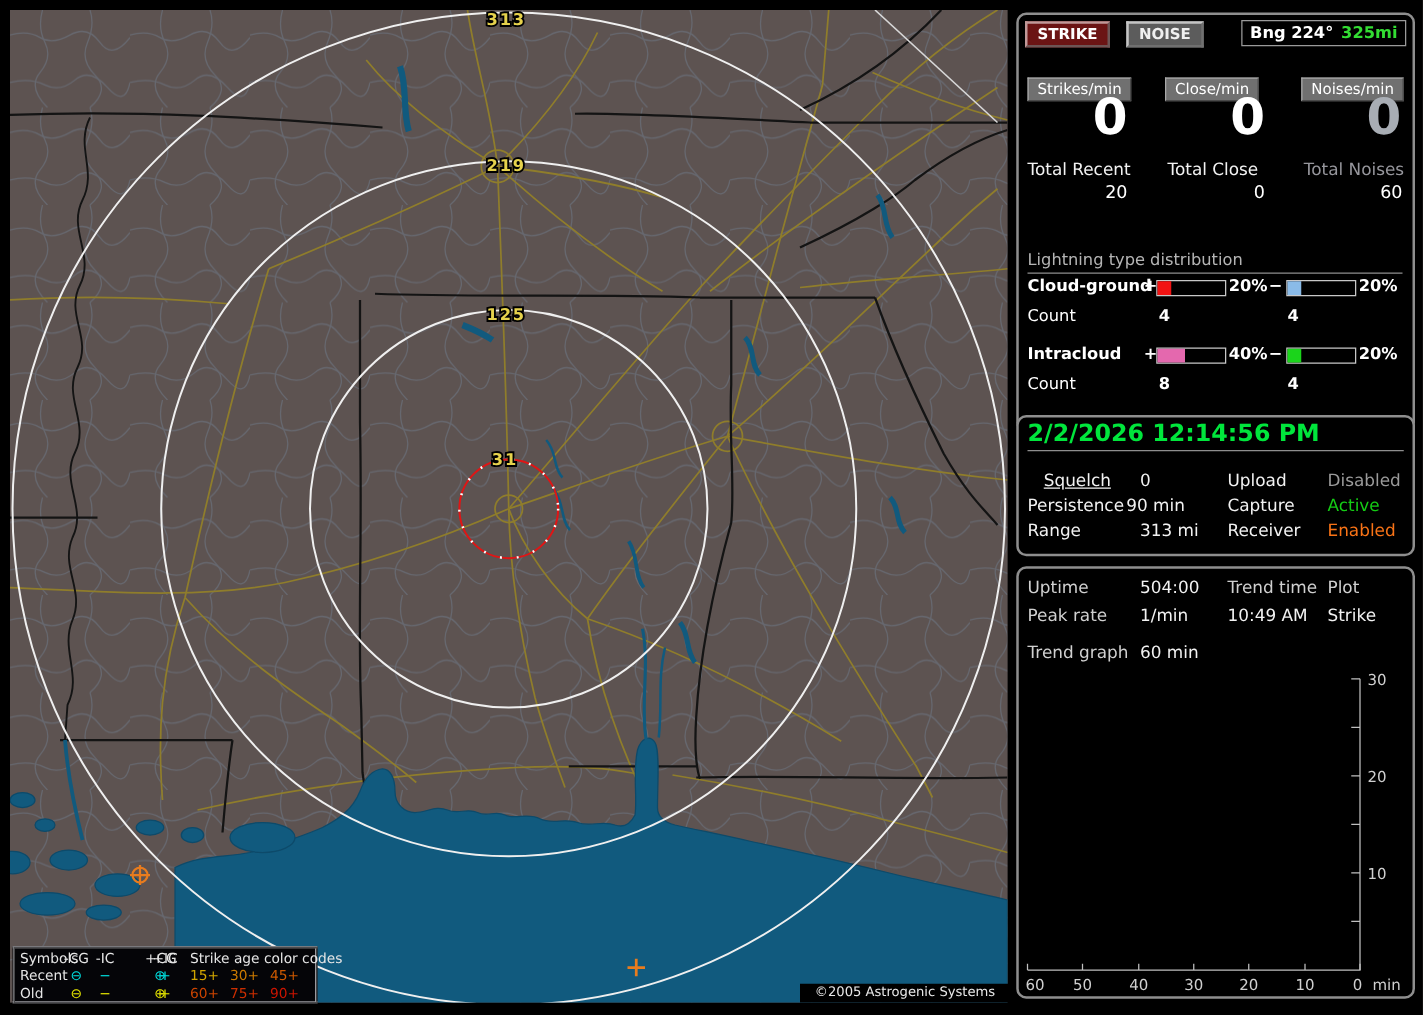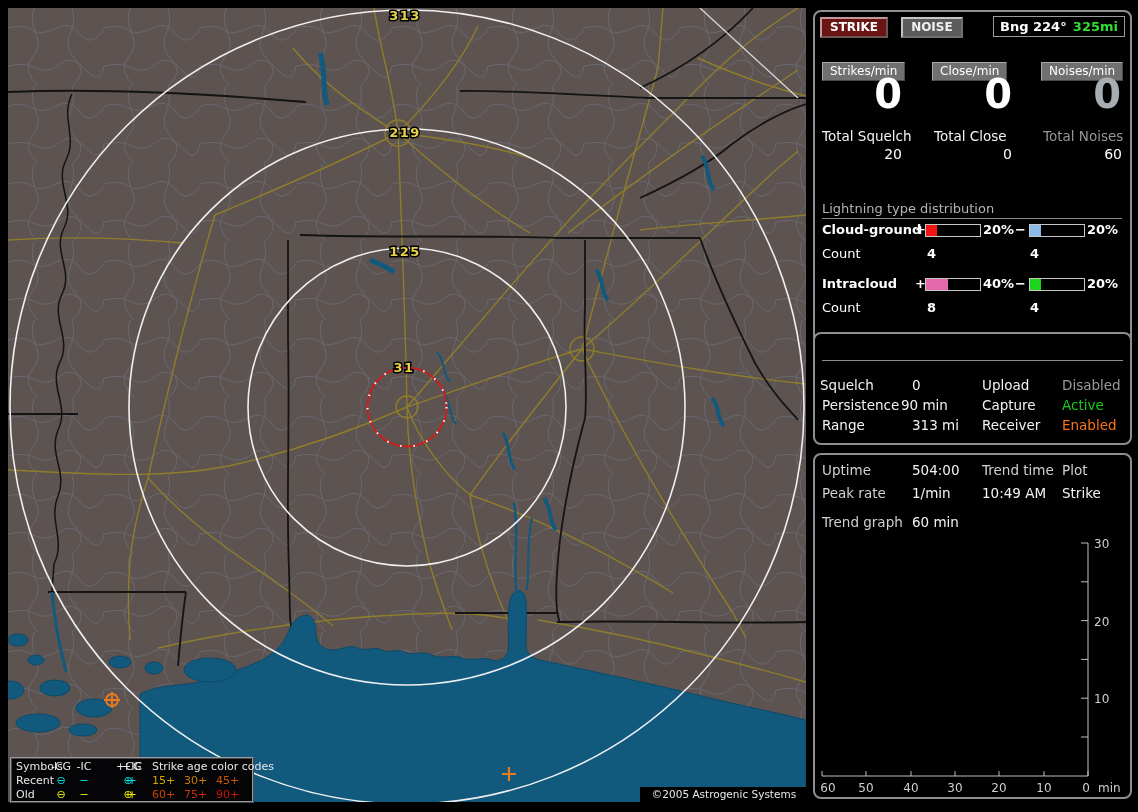--- a/index.html
+++ b/index.html
@@ -219,21 +219,21 @@
     </div>
 
     <span class="abs badge" style="left:7px;top:50px;">Strikes/min</span>
     <span class="abs badge" style="left:117px;top:50px;">Close/min</span>
     <span class="abs badge" style="left:226px;top:50px;">Noises/min</span>
 
     <div class="abs bigzero" style="left: 7px; top: 62px; color: rgb(255, 255, 255);">0</div>
     <div class="abs bigzero" style="left: 117px; top: 62px; color: rgb(255, 255, 255);">0</div>
     <div class="abs bigzero" style="left: 226px; top: 62px; color: rgb(168, 173, 180);">0</div>
 
-    <span class="abs tlabel" style="left: 7px; top: 116px; color: rgb(242, 242, 242);">Total Squelch</span>
+    <span class="abs tlabel" style="left: 7px; top: 116px; color: rgb(242, 242, 242);">Total Recent</span>
     <span class="abs tlabel" style="left: 119px; top: 116px; color: rgb(242, 242, 242);">Total Close</span>
     <span class="abs tlabel" style="left: 228px; top: 116px; color: rgb(150, 150, 156);">Total Noises</span>
 
     <div class="abs tval" style="left:7px;top:134px;">20</div>
     <div class="abs tval" style="left:117px;top:134px;">0</div>
     <div class="abs tval" style="left:227px;top:134px;">60</div>
 
     <span class="abs dist-title" style="left:7px;top:189px;">Lightning type distribution</span>
     <div class="hline" style="left:7px;top:206px;width:300px;"></div>
 
@@ -264,23 +264,24 @@
       <span class="bar-fill" style="width: 20%; background: rgb(27, 212, 27);"></span>
       </span>
     <span class="abs bold13" style="left:272px;top:264px;">20%</span>
 
     <span class="abs reg13" style="left:7px;top:288px;">Count</span>
     <span class="abs bold13" style="left:112px;top:288px;">8</span>
     <span class="abs bold13" style="left:215px;top:288px;">4</span>
   </div>
 
   <div class="panel" id="panel-clock">
+    <div class="abs clock" style="left: 7px; top: 2px; color: rgb(0, 230, 60);">2/2/2026 12:14:56 PM</div>
     <div class="hline" style="left:7px;top:26px;width:301px;"></div>
 
-    <span class="abs srow" style="left:5px;top:43px;">Squelch</span>
+    <span class="abs srow" style="left:20px;top:43px;text-decoration:underline;">Squelch</span>
     <span class="abs srow" style="left:97px;top:43px;">0</span>
     <span class="abs srow" style="left:167px;top:43px;">Upload</span>
     <span class="abs srow" style="left: 247px; top: 43px; color: rgb(154, 154, 154);">Disabled</span>
 
     <span class="abs srow" style="left:7px;top:63px;">Persistence</span>
     <span class="abs srow" style="left:86px;top:63px;">90 min</span>
     <span class="abs srow" style="left:167px;top:63px;">Capture</span>
     <span class="abs srow" style="left: 247px; top: 63px; color: rgb(21, 204, 21);">Active</span>
 
     <span class="abs srow" style="left:7px;top:83px;">Range</span>

